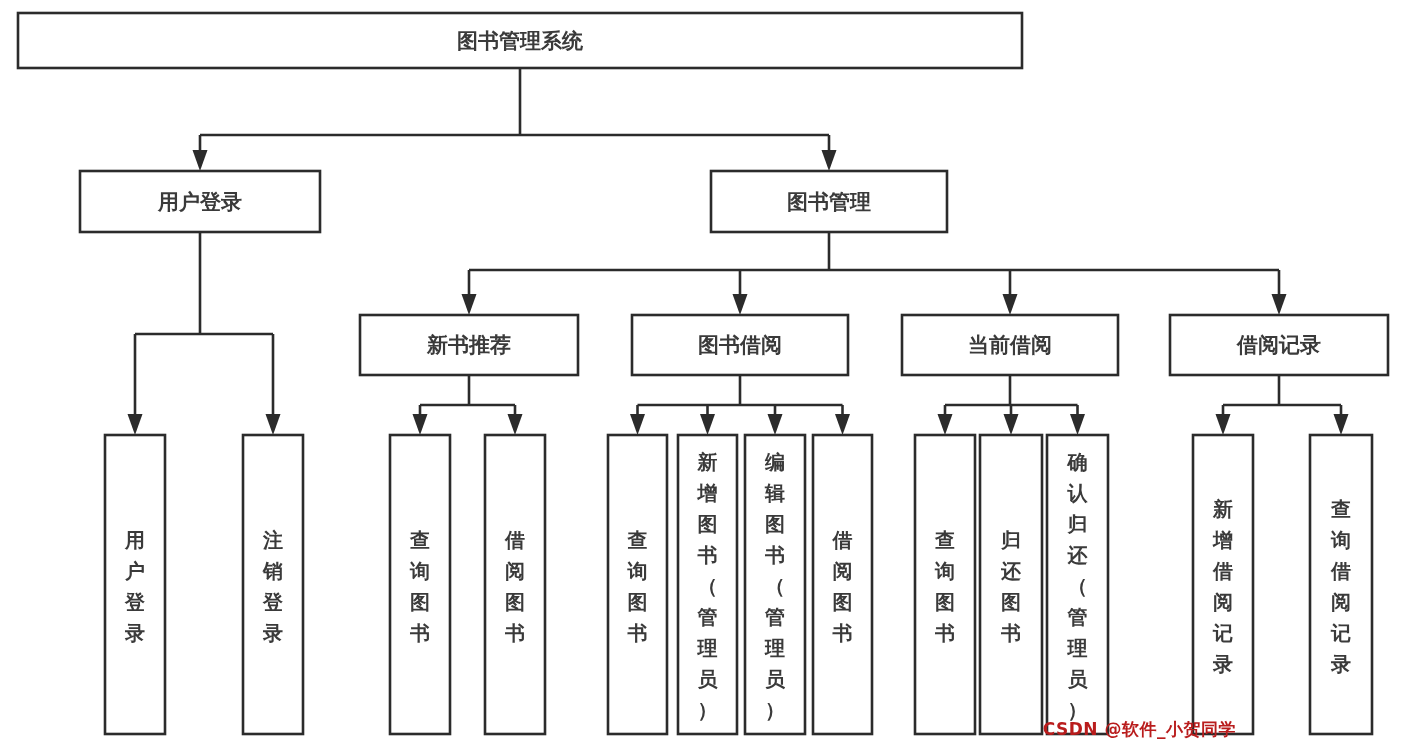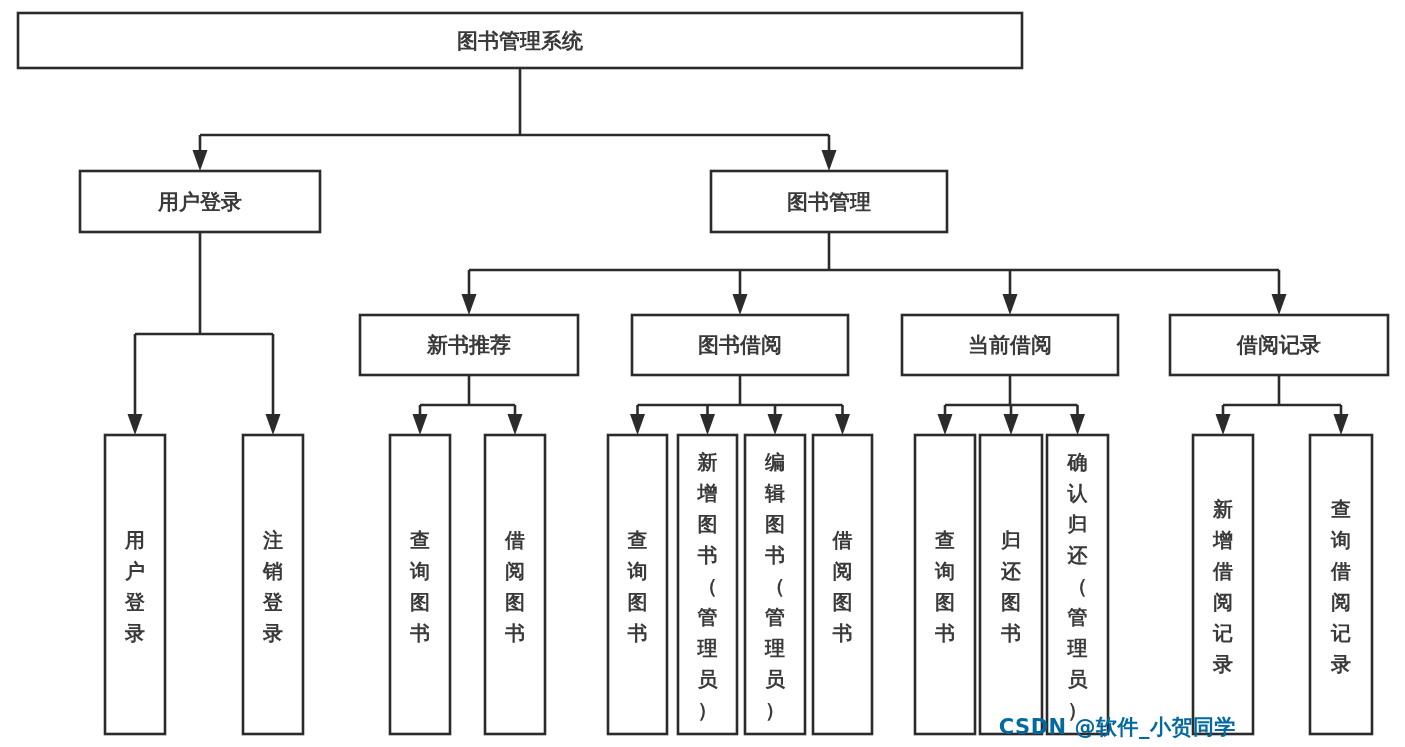--- a/index.html
+++ b/index.html
@@ -53,22 +53,22 @@
   }
   .arrow-head {
     fill: #2b2b2b;
     stroke: none;
   }
   .watermark {
     position: absolute;
     right: 8px;
     bottom: 6px;
     font-family: "DejaVu Sans", "Liberation Sans", sans-serif;
-    font-size: 21px;
-    color: #0369a1;
+    font-size: 17px;
+    color: #b91c1c;
     letter-spacing: 0.5px;
     white-space: nowrap;
     pointer-events: none;
   }
 </style>
 </head>
 <body>
 
 <div id="diagram-root">
   <svg class="diagram-canvas" viewBox="0 0 1405 747">

